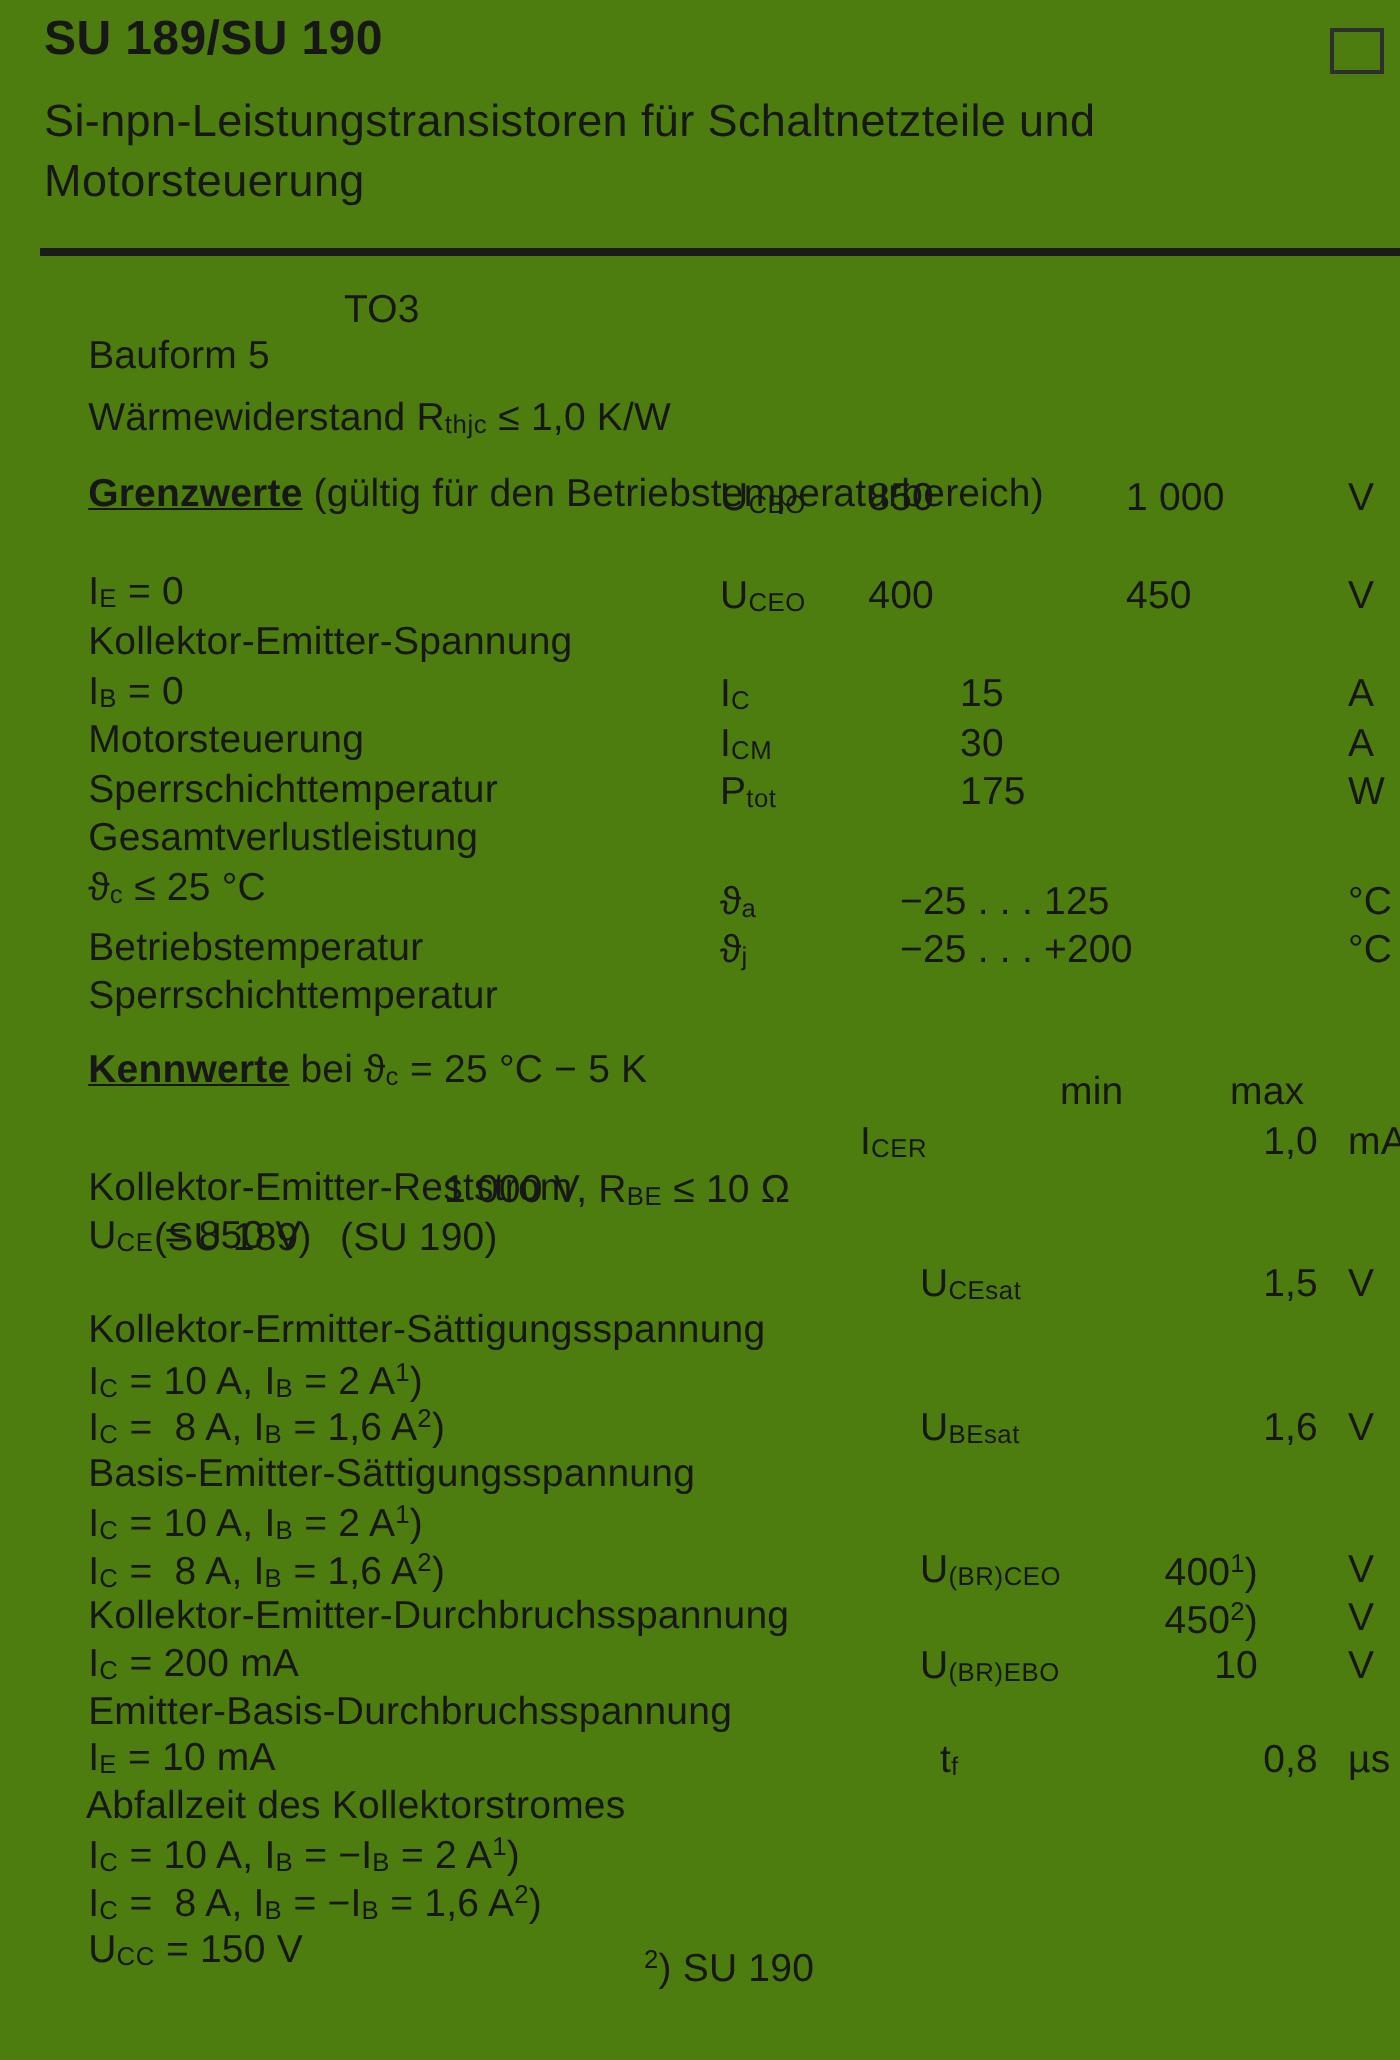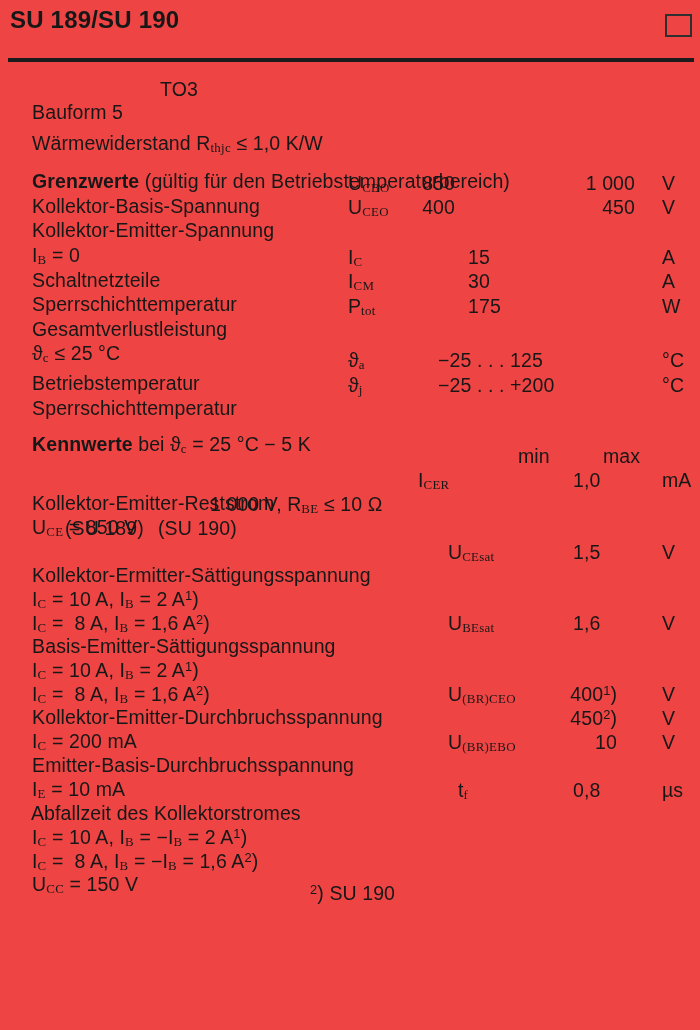--- a/index.html
+++ b/index.html
@@ -1,24 +1,24 @@
 <!DOCTYPE html>
 <html><head>
 <meta charset="utf-8">
 <style>
   html,body { margin:0; padding:0; background:#d8d8d4; }
   .page {
     position:relative;
     width:700px; height:1030px;
     margin:0 auto;
-    background:#ef4444;
+    background:#4d7c0f;
     color:#171717;
     font-family:"Liberation Sans","DejaVu Sans",sans-serif;
     box-sizing:border-box;
-    padding:6px 10px 0 10px;
+    padding:6px 10px 0 22px;
     overflow:hidden;
   }
   .title { font-size:24px; font-weight:700; letter-spacing:0.2px; height:34px; }
   .square {
     position:absolute; top:14px; right:8px;
     width:23px; height:19px;
     border:2.5px solid #2f2f2f;
     background:transparent;
   }
   .subtitle {
@@ -26,35 +26,35 @@
     margin-top:6px; letter-spacing:0.2px;
   }
   .rule { height:4px; background:#1b1b1b; margin:18px 0 0 -2px; width:686px; }
 
   .line {
     position:relative; height:24.6px;
     font-size:19.5px; letter-spacing:0.1px;
     white-space:pre;
   }
   .kline { height:23.8px; }
-  .b { font-weight:700; }
-
-  sub { font-size:66%; vertical-align:-0.12em; letter-spacing:0.3px;font-family:Liberation Serif, serif; }
+  .b { font-weight:700;text-decoration:underline; }
+
+  sub { font-size:66%; vertical-align:-0.12em; letter-spacing:0.3px; }
   sup { font-size:66%; vertical-align:0.5em; }
 
   .sym   { position:absolute; left:338px; top:0; }
   .symr  { left:408px; }
   .symk  { left:438px; }
   .symt  { left:448px; }
   .v189  { position:absolute; top:0; left:375px; width:70px; text-align:right; }
-  .v190  { position:absolute; top:0; left:541px; width:84px; text-align:right; }
+  .v190  { position:absolute; top:0; left:541px; width:84px; }
   .vc    { position:absolute; top:0; left:458px; width:90px; text-align:left; }
   .vrange{ position:absolute; top:0; left:428px; }
   .vmin  { position:absolute; top:0; left:535px; width:72px; text-align:right; }
-  .vmax  { position:absolute; top:0; left:563px; width:74px; }
+  .vmax  { position:absolute; top:0; left:563px; width:74px; text-align:right; }
   .unit  { position:absolute; top:0; left:652px; }
   .h189  { position:absolute; top:0; left:385px; }
   .h190  { position:absolute; top:0; left:551px; }
   .hmin  { position:absolute; top:0; left:508px; }
   .hmax  { position:absolute; top:0; left:593px; }
   .at150 { position:absolute; top:0; left:150px; }
   .at200 { position:absolute; top:0; left:200px; }
   .at55  { position:absolute; top:0; left:55px; }
   .at148 { position:absolute; top:0; left:148px; }
   .at300 { position:absolute; top:0; left:300px; }
@@ -68,58 +68,61 @@
   .mt16 { margin-top:16px; }
 </style>
 </head>
 <body>
 
 <div class="page">
 
   <div class="title">SU 189/SU 190</div>
   <div class="square"></div>
 
+  <div class="subtitle">Si-npn-Leistungstransistoren für Schaltnetzteile und Motorsteuerung</div>
 
   <div class="rule"></div>
 
   <div class="line mt16">
     <span>Bauform 5</span>
     <span class="at150">TO3</span>
   </div>
 
   <div class="line mt6">
     <span>Wärmewiderstand R<sub>thjc</sub> ≤ 1,0 K/W</span>
   </div>
 
   <div class="line mt14">
     <span class="b">Grenzwerte</span><span> (gültig für den Betriebstemperaturbereich)</span>
   </div>
 
 
   <div class="line">
-    <span>Kollektor-Basis-Spannung</span>
     <span class="sym">U<sub>CBO</sub></span>
     <span class="v189">850</span>
     <span class="v190">1 000</span>
     <span class="unit">V</span>
+  </div>
+  <div class="line">
+    <span>I<sub>E</sub> = 0</span>
   </div>
 
   <div class="line">
     <span>Kollektor-Emitter-Spannung</span>
     <span class="sym">U<sub>CEO</sub></span>
     <span class="v189">400</span>
     <span class="v190">450</span>
     <span class="unit">V</span>
   </div>
   <div class="line">
     <span>I<sub>B</sub> = 0</span>
   </div>
 
   <div class="line">
-    <span>Schaltnetzteile</span>
+    <span>Motorsteuerung</span>
     <span class="sym">I<sub>C</sub></span>
     <span class="vc">15</span>
     <span class="unit">A</span>
   </div>
 
   <div class="line">
     <span>Sperrschichttemperatur</span>
     <span class="sym">I<sub>CM</sub></span>
     <span class="vc">30</span>
     <span class="unit">A</span>

